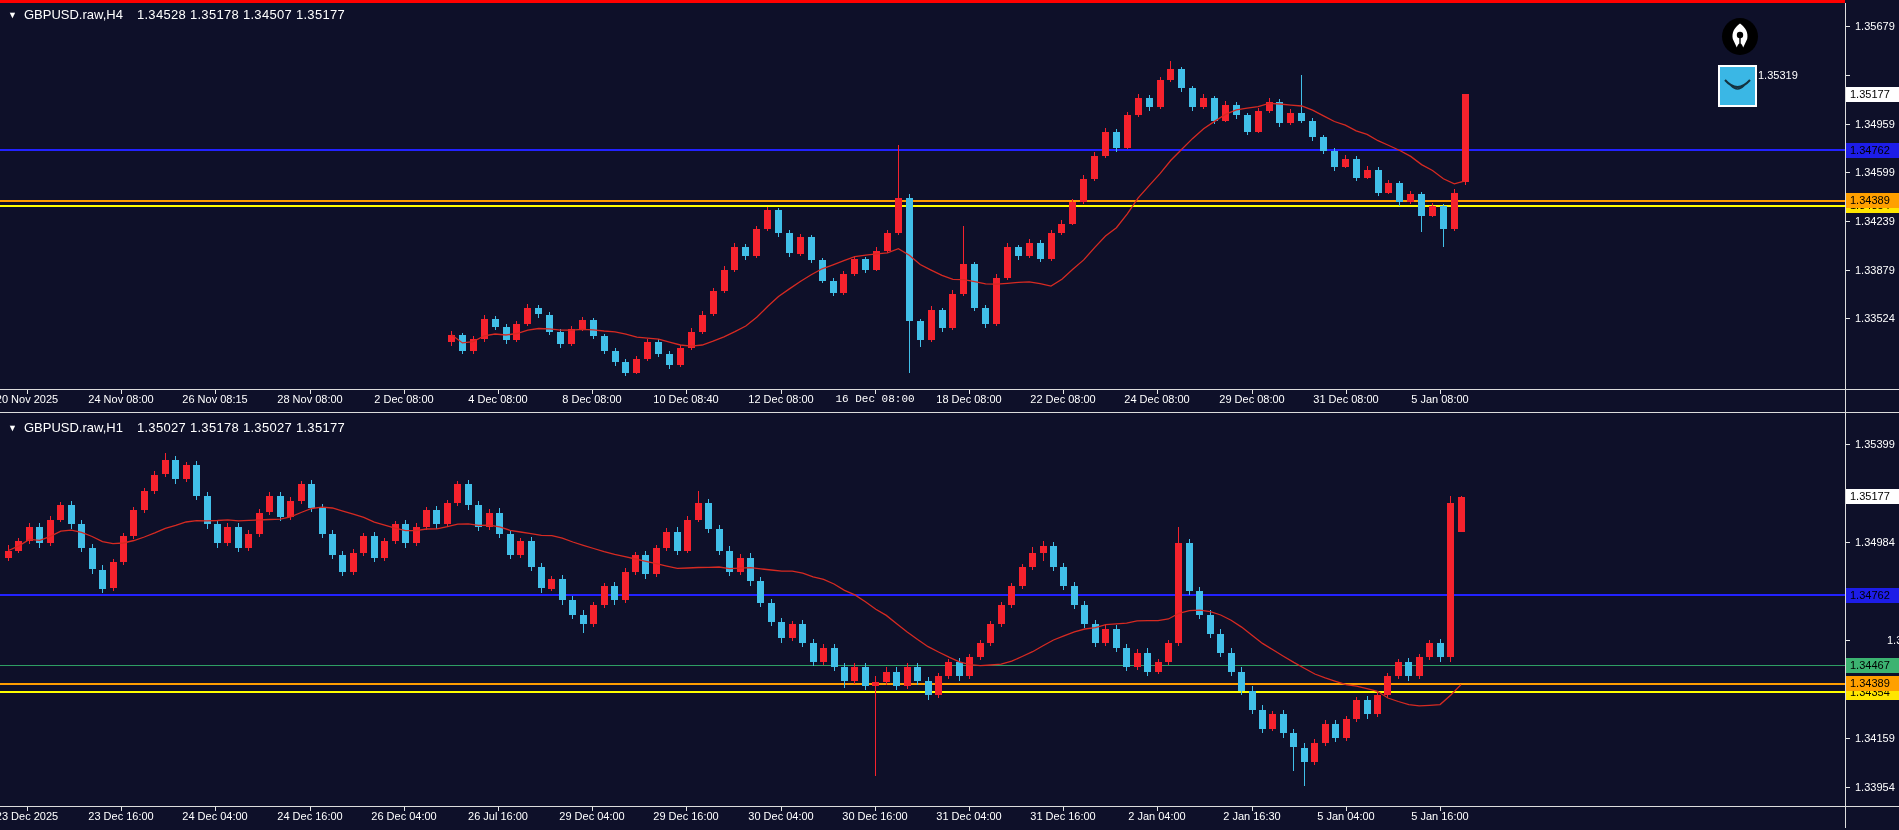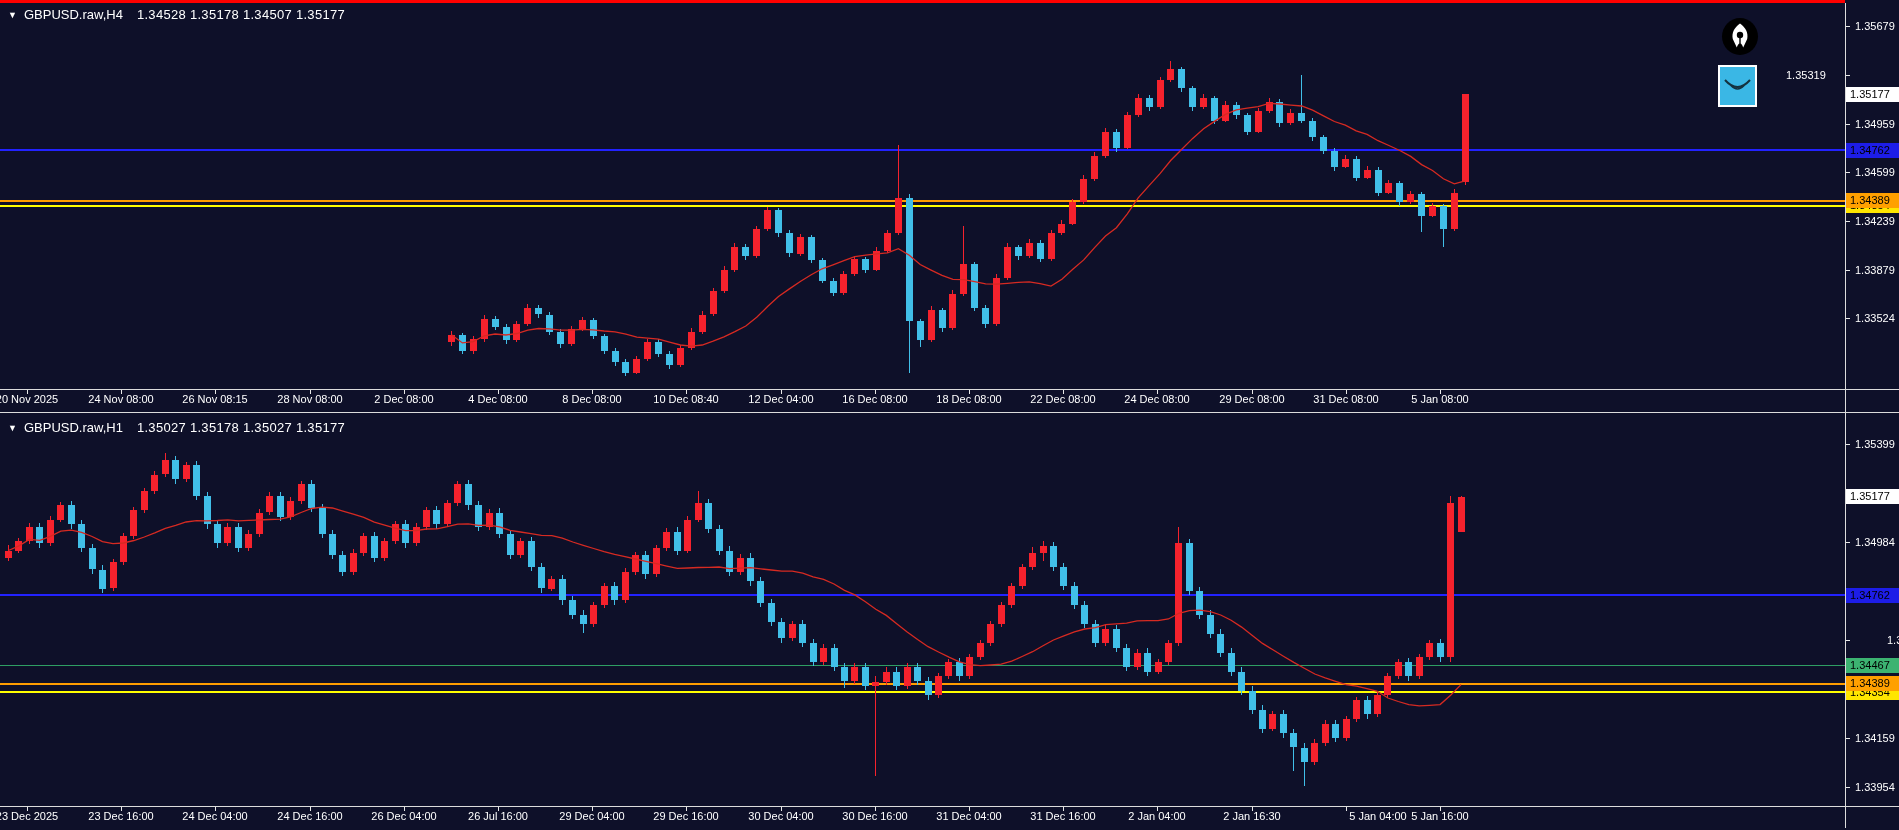--- a/index.html
+++ b/index.html
@@ -249,21 +249,21 @@
 <div class="wick" style="left: 1454px; top: 188.8px; height: 42px; background: rgb(245, 34, 45);"></div>
 <div class="body" style="left: 1451px; top: 192.5px; width: 7px; height: 36.6px; background: rgb(245, 34, 45);"></div>
 <div class="wick" style="left: 1465px; top: 93.9px; height: 90.9px; background: rgb(245, 34, 45);"></div>
 <div class="body" style="left: 1462px; top: 94px; width: 7px; height: 87.9px; background: rgb(245, 34, 45);"></div>
 <div class="masvg" style="top: 3px; width: 1845px; height: 386px;"><svg width="1845" height="386">
       <polyline points="451.5,331.8 462.4,339.9 473.3,338.6 484.2,332.8 495.1,331.0 506.0,332.0 516.9,330.5 527.8,327.2 538.7,325.5 549.6,325.8 560.5,327.2 571.4,327.2 582.3,326.4 593.2,326.9 604.1,328.0 615.0,328.8 625.9,331.2 636.8,334.1 647.7,335.2 658.6,336.2 669.5,339.1 680.4,342.0 691.3,343.2 702.2,342.0 713.1,338.2 724.0,333.9 734.9,328.7 745.8,323.0 756.7,314.3 767.6,303.5 778.5,293.5 789.4,285.9 800.3,278.5 811.2,271.8 822.1,265.8 833.0,261.8 843.9,257.7 854.8,253.7 865.7,252.2 876.6,250.8 887.5,249.8 898.4,245.7 909.3,252.3 920.2,261.5 931.1,267.1 942.0,272.4 952.9,276.4 963.8,276.7 974.7,278.7 985.6,280.9 996.5,281.2 1007.4,280.3 1018.3,279.4 1029.2,278.8 1040.1,280.6 1051.0,283.1 1061.9,276.2 1072.8,266.3 1083.7,256.9 1094.6,244.6 1105.5,233.0 1116.4,224.7 1127.3,210.9 1138.2,194.8 1149.1,182.6 1160.0,170.7 1170.9,157.3 1181.8,146.3 1192.7,135.4 1203.6,125.8 1214.5,118.4 1225.4,111.4 1236.3,106.9 1247.2,105.2 1258.1,103.7 1269.0,100.4 1279.9,101.0 1290.8,102.1 1301.7,103.0 1312.6,107.1 1323.5,112.9 1334.4,118.5 1345.3,122.2 1356.2,127.9 1367.1,131.4 1378.0,137.7 1388.9,142.5 1399.8,147.5 1410.7,153.4 1421.6,161.6 1432.5,167.5 1443.4,175.8 1454.3,180.9 1465.2,177.9" fill="none" stroke="#d62a22" stroke-width="1.3"></polyline>
     </svg></div>
 <div class="tick" style="left: 1846px; top: 26px; width: 4px; height: 1px;"></div>
 <div class="plabel" style="left: 1855px; top: 20px;">1.35679</div>
 <div class="tick" style="left: 1846px; top: 75px; width: 4px; height: 1px;"></div>
-<div class="plabel" style="left: 1758px; top: 69px; margin-left: 28px;">1.35319</div>
+<div class="plabel" style="left: 1758px; top: 69px;">1.35319</div>
 <div class="tick" style="left: 1846px; top: 124px; width: 4px; height: 1px;"></div>
 <div class="plabel" style="left: 1855px; top: 118px;">1.34959</div>
 <div class="tick" style="left: 1846px; top: 172px; width: 4px; height: 1px;"></div>
 <div class="plabel" style="left: 1855px; top: 166px;">1.34599</div>
 <div class="tick" style="left: 1846px; top: 221px; width: 4px; height: 1px;"></div>
 <div class="plabel" style="left: 1855px; top: 215px;">1.34239</div>
 <div class="tick" style="left: 1846px; top: 270px; width: 4px; height: 1px;"></div>
 <div class="plabel" style="left: 1855px; top: 264px;">1.33879</div>
 <div class="tick" style="left: 1846px; top: 318px; width: 4px; height: 1px;"></div>
 <div class="plabel" style="left: 1855px; top: 312px;">1.33524</div>
@@ -281,23 +281,23 @@
 <div class="tlabel" style="left: 310px; top: 393px;">28 Nov 08:00</div>
 <div class="tick" style="left: 404px; top: 390px; width: 1px; height: 4px;"></div>
 <div class="tlabel" style="left: 404px; top: 393px;">2 Dec 08:00</div>
 <div class="tick" style="left: 498px; top: 390px; width: 1px; height: 4px;"></div>
 <div class="tlabel" style="left: 498px; top: 393px;">4 Dec 08:00</div>
 <div class="tick" style="left: 592px; top: 390px; width: 1px; height: 4px;"></div>
 <div class="tlabel" style="left: 592px; top: 393px;">8 Dec 08:00</div>
 <div class="tick" style="left: 686px; top: 390px; width: 1px; height: 4px;"></div>
 <div class="tlabel" style="left: 686px; top: 393px;">10 Dec 08:40</div>
 <div class="tick" style="left: 781px; top: 390px; width: 1px; height: 4px;"></div>
-<div class="tlabel" style="left: 781px; top: 393px;">12 Dec 04:00</div>
+<div class="tlabel" style="left: 781px; top: 393px;">12 Dec 08:00</div>
 <div class="tick" style="left: 875px; top: 390px; width: 1px; height: 4px;"></div>
-<div class="tlabel" style="left: 875px; top: 393px;">16 Dec 08:00</div>
+<div class="tlabel" style="left: 875px; top: 393px; font-family: Liberation Mono, monospace;">16 Dec 08:00</div>
 <div class="tick" style="left: 969px; top: 390px; width: 1px; height: 4px;"></div>
 <div class="tlabel" style="left: 969px; top: 393px;">18 Dec 08:00</div>
 <div class="tick" style="left: 1063px; top: 390px; width: 1px; height: 4px;"></div>
 <div class="tlabel" style="left: 1063px; top: 393px;">22 Dec 08:00</div>
 <div class="tick" style="left: 1157px; top: 390px; width: 1px; height: 4px;"></div>
 <div class="tlabel" style="left: 1157px; top: 393px;">24 Dec 08:00</div>
 <div class="tick" style="left: 1252px; top: 390px; width: 1px; height: 4px;"></div>
 <div class="tlabel" style="left: 1252px; top: 393px;">29 Dec 08:00</div>
 <div class="tick" style="left: 1346px; top: 390px; width: 1px; height: 4px;"></div>
 <div class="tlabel" style="left: 1346px; top: 393px;">31 Dec 08:00</div>
@@ -627,15 +627,15 @@
 <div class="tlabel" style="left: 875px; top: 810px;">30 Dec 16:00</div>
 <div class="tick" style="left: 969px; top: 807px; width: 1px; height: 4px;"></div>
 <div class="tlabel" style="left: 969px; top: 810px;">31 Dec 04:00</div>
 <div class="tick" style="left: 1063px; top: 807px; width: 1px; height: 4px;"></div>
 <div class="tlabel" style="left: 1063px; top: 810px;">31 Dec 16:00</div>
 <div class="tick" style="left: 1157px; top: 807px; width: 1px; height: 4px;"></div>
 <div class="tlabel" style="left: 1157px; top: 810px;">2 Jan 04:00</div>
 <div class="tick" style="left: 1252px; top: 807px; width: 1px; height: 4px;"></div>
 <div class="tlabel" style="left: 1252px; top: 810px;">2 Jan 16:30</div>
 <div class="tick" style="left: 1346px; top: 807px; width: 1px; height: 4px;"></div>
-<div class="tlabel" style="left: 1346px; top: 810px; margin-left: 32px;">5 Jan 04:00</div>
+<div class="tlabel" style="left: 1346px; top: 810px;">5 Jan 04:00</div>
 <div class="tick" style="left: 1440px; top: 807px; width: 1px; height: 4px;"></div>
 <div class="tlabel" style="left: 1440px; top: 810px;">5 Jan 16:00</div>
 
 </body></html>

